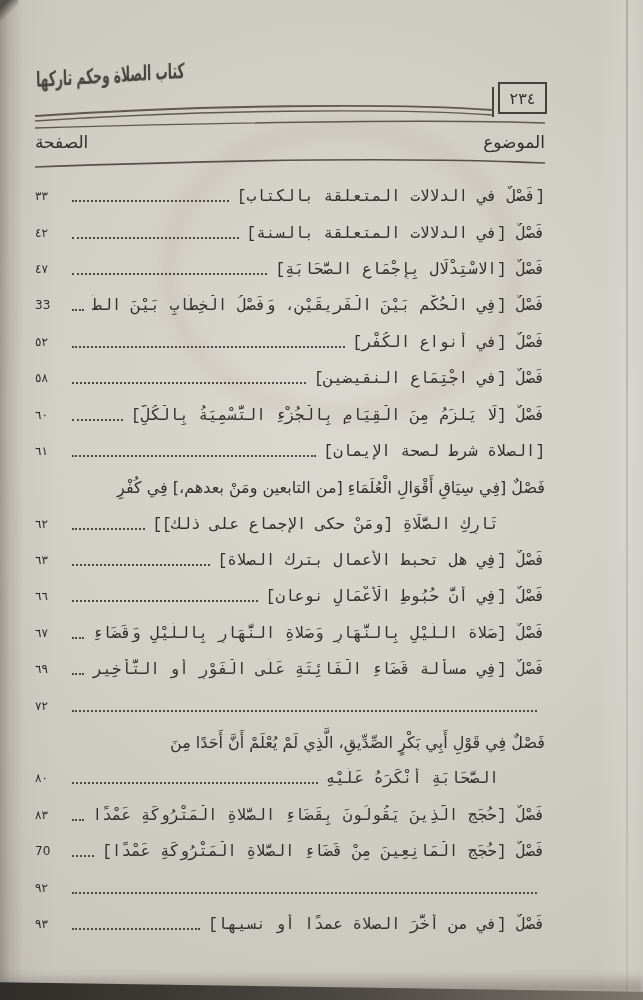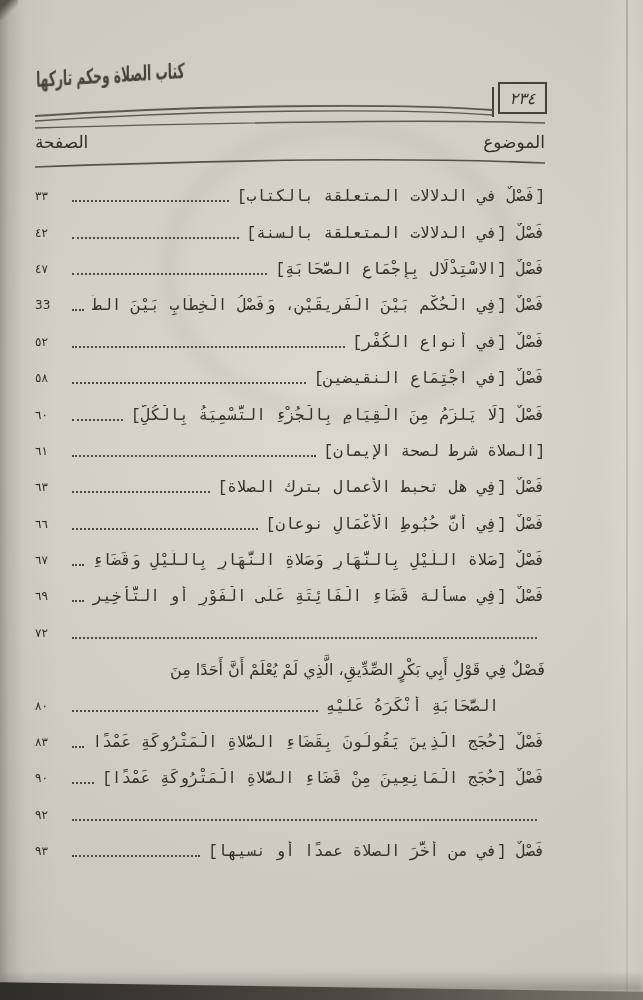--- a/index.html
+++ b/index.html
@@ -33,21 +33,21 @@
     position:absolute;left:36px;top:70px;
     font-size:17px;font-weight:bold;color:#45423b;
     white-space:nowrap;direction:rtl;line-height:1;
     transform:scaleX(.72) scaleY(1.25) rotate(-2deg);transform-origin:left top;
     filter:blur(.45px);letter-spacing:-1px;
   }
   .pagenum-box{
     position:absolute;left:498px;top:82px;width:45px;height:28px;
     border:2px solid #45423b;
     display:flex;align-items:center;justify-content:center;
-    font-size:16px;color:#33312b;font-style:italic;
+    font-size:16px;color:#33312b;
   }
   .pagenum-tick{position:absolute;left:492px;top:87px;width:2px;height:30px;background:#45423b;}
   svg.rules{position:absolute;left:0;top:0;pointer-events:none;}
   .col-heads{
     position:absolute;left:35px;top:132px;width:510px;
     display:flex;justify-content:space-between;direction:rtl;
     font-size:17px;color:#2f2d28;
   }
 
   
@@ -153,20 +153,28 @@
 
   <div class="entry">
 
     <div class="lrow">
       <span class="t">[الصلاة شرط لصحة الإيمان]</span>
       <span class="dots"></span>
       <span class="num">٦١</span>
     </div>
   </div>
 
+  <div class="entry two">
+    <div class="l1">فَصْلٌ [فِي سِيَاقِ أَقْوَالِ الْعُلَمَاءِ [من التابعين ومَنْ بعدهم،] فِي كُفْرِ</div>
+    <div class="lrow">
+      <span class="t">تَارِكِ الصَّلَاةِ [ومَنْ حكى الإجماع على ذلك]]</span>
+      <span class="dots"></span>
+      <span class="num">٦٢</span>
+    </div>
+  </div>
 
   <div class="entry">
 
     <div class="lrow">
       <span class="t">فَصْلٌ [فِي هل تحبط الأعمال بترك الصلاة]</span>
       <span class="dots"></span>
       <span class="num">٦٣</span>
     </div>
   </div>
 
@@ -221,21 +229,21 @@
       <span class="dots"></span>
       <span class="num">٨٣</span>
     </div>
   </div>
 
   <div class="entry">
 
     <div class="lrow">
       <span class="t">فَصْلٌ [حُجَج الْمَانِعِينَ مِنْ قَضَاءِ الصَّلاةِ الْمَتْرُوكَةِ عَمْدًا]</span>
       <span class="dots"></span>
-      <span class="num">٩٠</span>
+      <span class="num">70</span>
     </div>
   </div>
 
   <div class="entry">
 
     <div class="lrow">
       <span class="dots"></span>
       <span class="num">٩٢</span>
     </div>
   </div>

